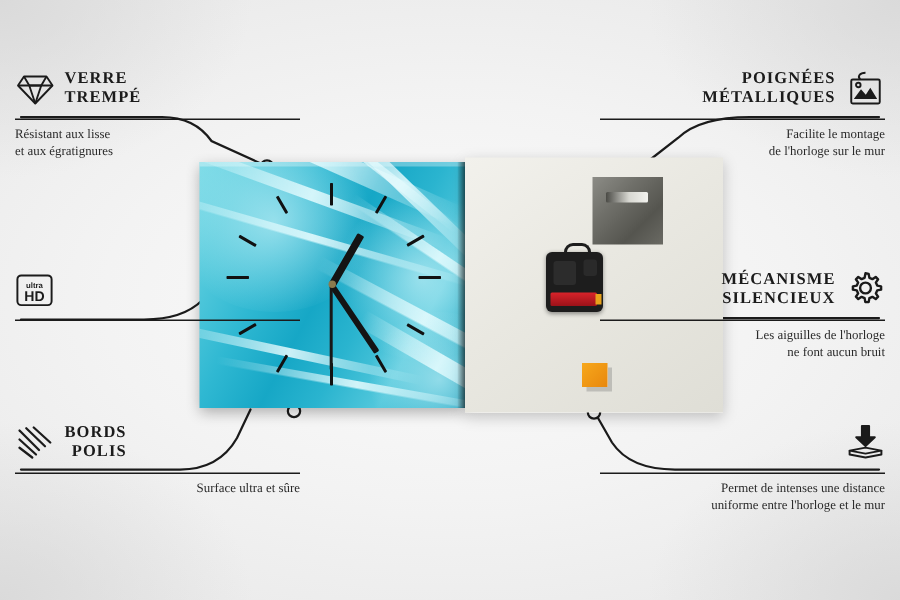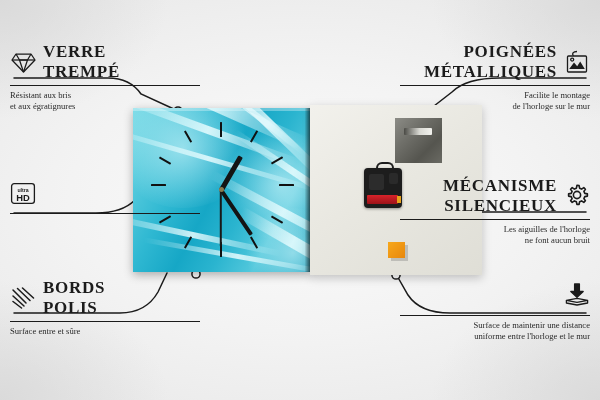--- a/index.html
+++ b/index.html
@@ -57,21 +57,21 @@
     display: flex;
     align-items: center;
     gap: 7px;
     min-height: 34px;
   }
   .feature.right .feat-head { flex-direction: row-reverse; }
 
   .feat-title {
     font-family: "Liberation Serif", serif;
     font-weight: bold;
-    font-size: 17px;
+    font-size: 11px;
     letter-spacing: .7px;
     line-height: 1.18;
     color: #1b1b1b;
     text-transform: uppercase;
   }
   .feat-rule {
     height: 0;
     border-top: 1.3px solid #1b1b1b;
     margin: 3px 0 4px 0;
   }
@@ -318,54 +318,54 @@
             <path d="M1 8 H24"></path>
             <path d="M5 2 L8.5 8 L12.5 20"></path>
             <path d="M20 2 L16.5 8 L12.5 20"></path>
             <path d="M8.5 8 H16.5"></path>
           </g>
         </svg>
       </span>
       <span class="feat-title">VERRE<br>TREMPÉ</span>
     </div>
     <div class="feat-rule"></div>
-    <div class="feat-desc">Résistant aux bris
+    <div class="feat-desc">Résistant aux lisse
 et aux égratignures</div>
   </div>
 
   <div class="feature left" style="top:176px;">
     <div class="feat-head">
       <span class="feat-icon">
         <svg width="26" height="23" viewBox="0 0 26 23">
           <rect x="1.6" y="1.6" width="22.8" height="19.8" rx="2.6" fill="none" stroke="#1b1b1b" stroke-width="1.3"></rect>
           <text x="13" y="10" text-anchor="middle" font-family="Liberation Sans, sans-serif" font-size="5.2" font-weight="bold" fill="#1b1b1b">ultra</text>
           <text x="13" y="18.6" text-anchor="middle" font-family="Liberation Sans, sans-serif" font-size="9.4" font-weight="bold" fill="#1b1b1b">HD</text>
         </svg>
       </span>
     </div>
     <div class="feat-rule"></div>
   </div>
 
-  <div class="feature left" style="top:278px;">
+  <div class="feature left" style="top:278px;text-align:right;">
     <div class="feat-head">
       <span class="feat-icon">
         <svg width="25" height="22" viewBox="0 0 25 22">
           <g fill="none" stroke="#1b1b1b" stroke-width="1.5" stroke-linecap="round">
             <path d="M2 3 L15 16"></path>
             <path d="M2 9 L13 19"></path>
             <path d="M2 14.5 L10.5 21"></path>
             <path d="M6.5 1.5 L19 13.5"></path>
             <path d="M11.5 1 L22.5 11"></path>
           </g>
         </svg>
       </span>
       <span class="feat-title">BORDS<br>POLIS</span>
     </div>
     <div class="feat-rule"></div>
-    <div class="feat-desc">Surface entre et sûre</div>
+    <div class="feat-desc">Surface ultra et sûre</div>
   </div>
 
   <div class="feature right" style="top:42px;">
     <div class="feat-head">
       <span class="feat-icon">
         <svg width="26" height="24" viewBox="0 0 26 24">
           <g fill="none" stroke="#1b1b1b" stroke-width="1.3" stroke-linejoin="round">
             <path d="M13 1.5 C9 1.5 7.5 4 9.5 5.8"></path>
             <rect x="3.5" y="6" width="19" height="16" rx="1"></rect>
             <path d="M5.2 19 L10 12.5 L13.2 16.2 L16.2 11.5 L20.8 19 Z" fill="#1b1b1b" stroke="none"></path>
@@ -408,17 +408,17 @@
         <svg width="26" height="24" viewBox="0 0 26 24">
           <g fill="none" stroke="#1b1b1b" stroke-width="1.3" stroke-linejoin="round">
             <path d="M10.6 1 L15.4 1 L15.4 8.5 L19.2 8.5 L13 14.4 L6.8 8.5 L10.6 8.5 Z" fill="#1b1b1b"></path>
             <path d="M13 15.4 L23.6 17.4 L13 19.4 L2.4 17.4 Z"></path>
             <path d="M2.4 17.4 L2.4 20 L13 22 L23.6 20 L23.6 17.4"></path>
           </g>
         </svg>
       </span>
     </div>
     <div class="feat-rule"></div>
-    <div class="feat-desc">Surface de maintenir une distance
+    <div class="feat-desc">Permet de intenses une distance
 uniforme entre l'horloge et le mur</div>
   </div>
 
 </div>
 
 </body></html>

